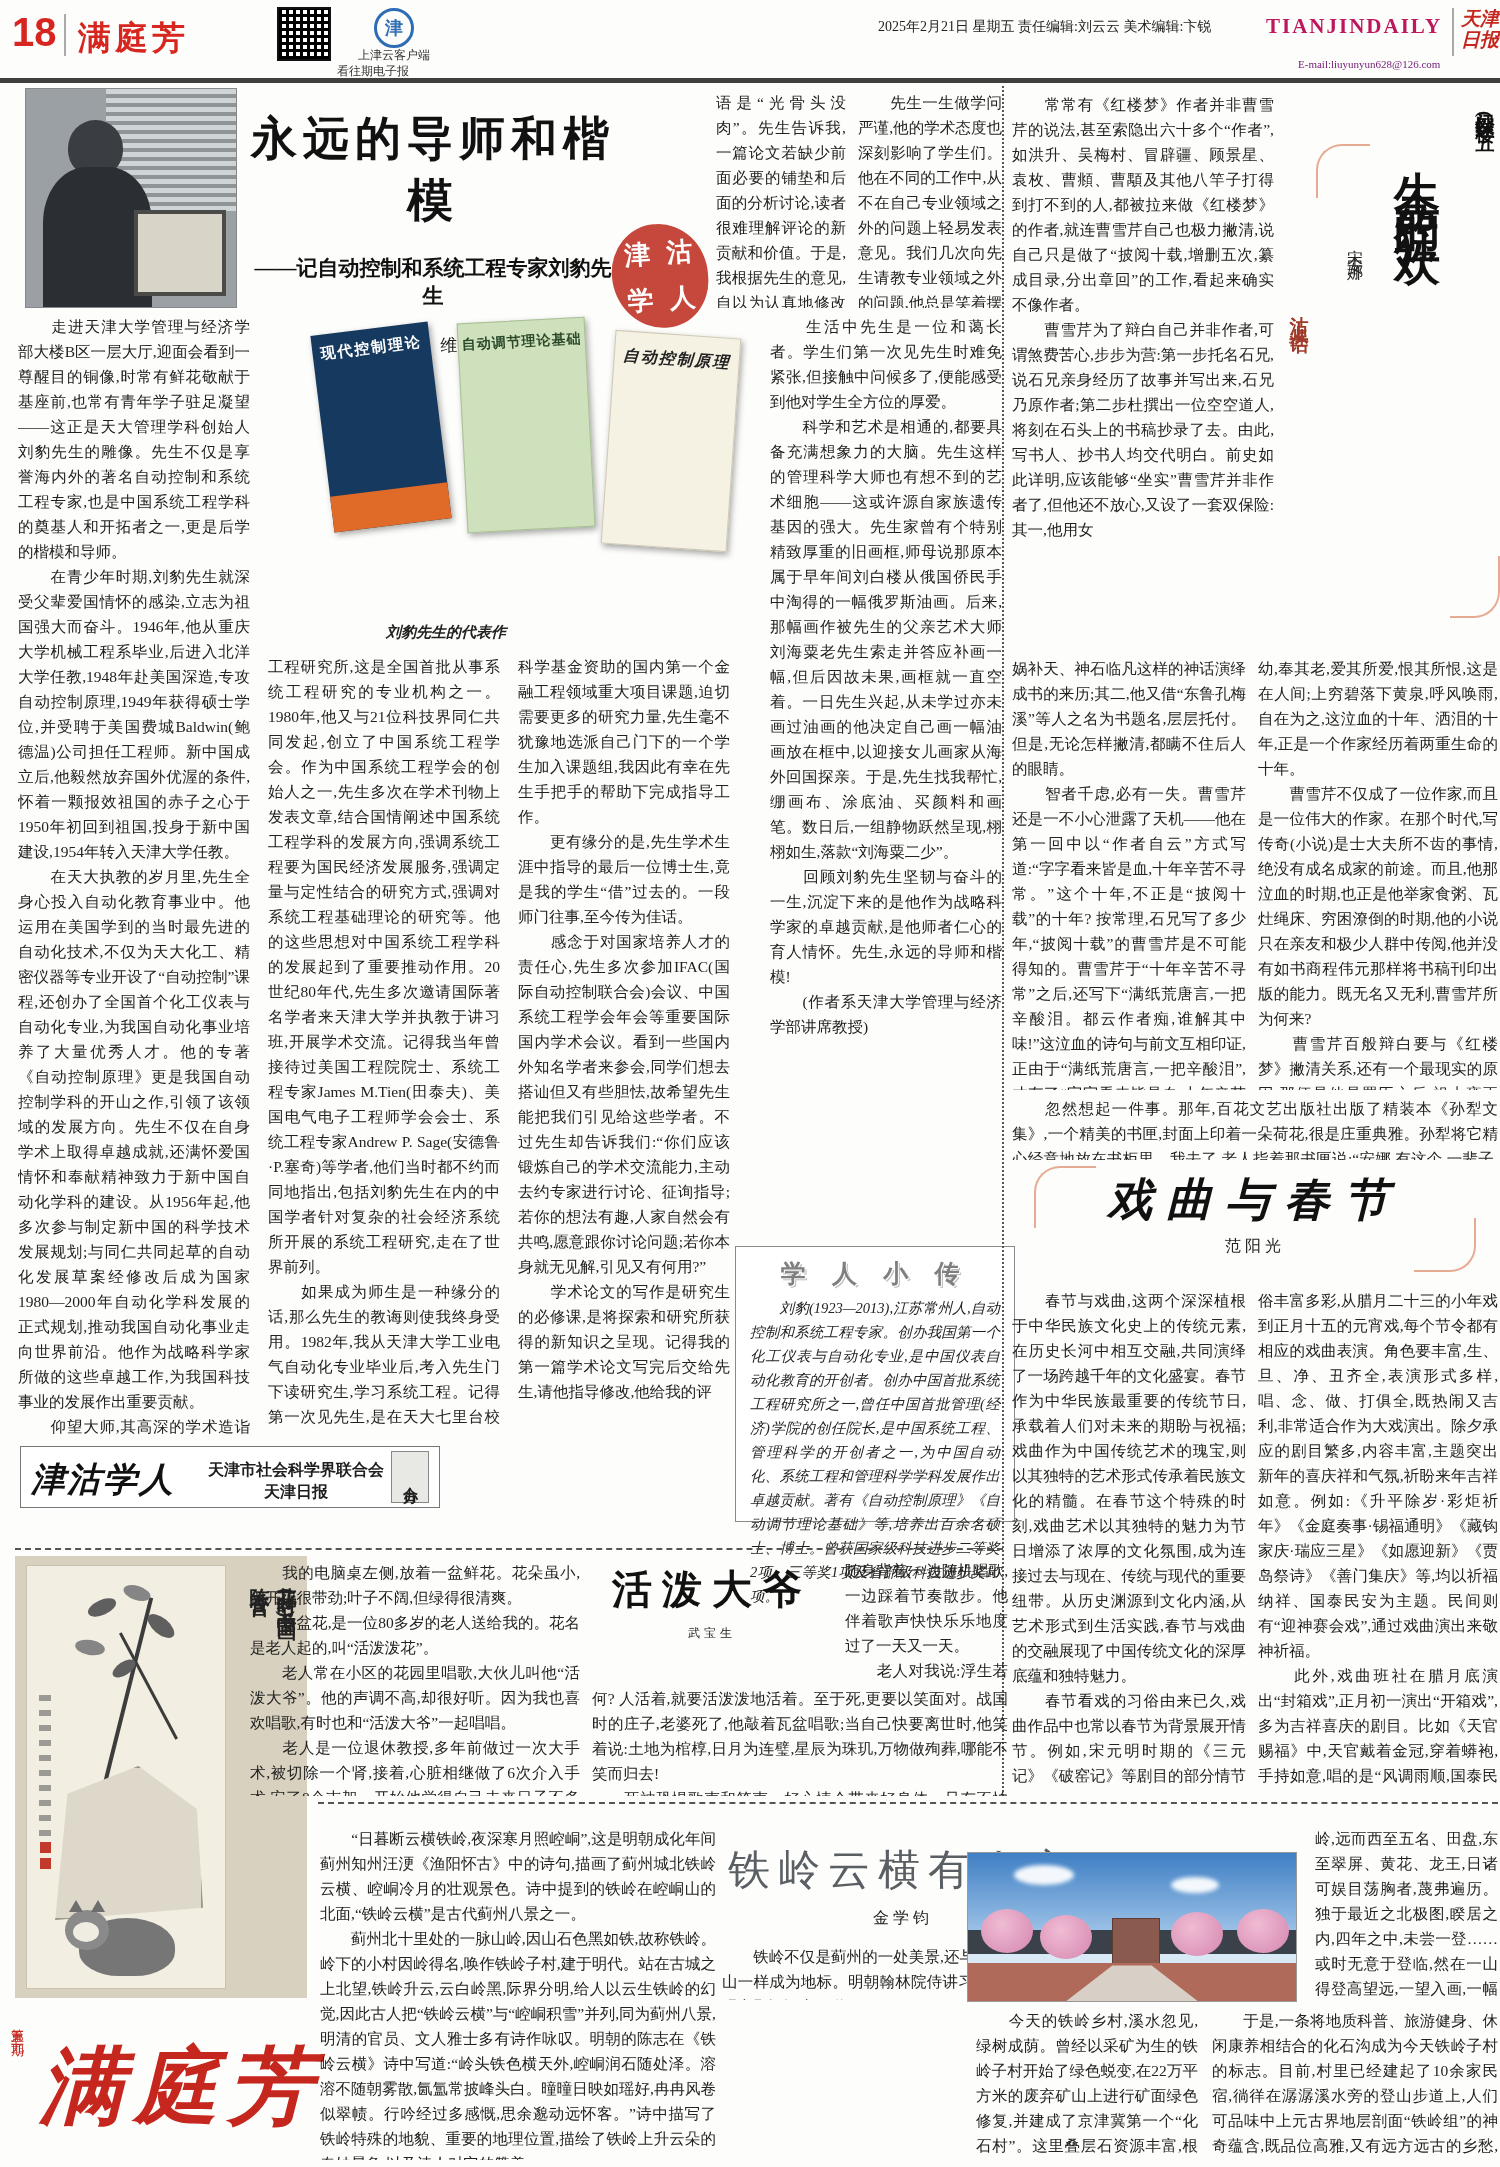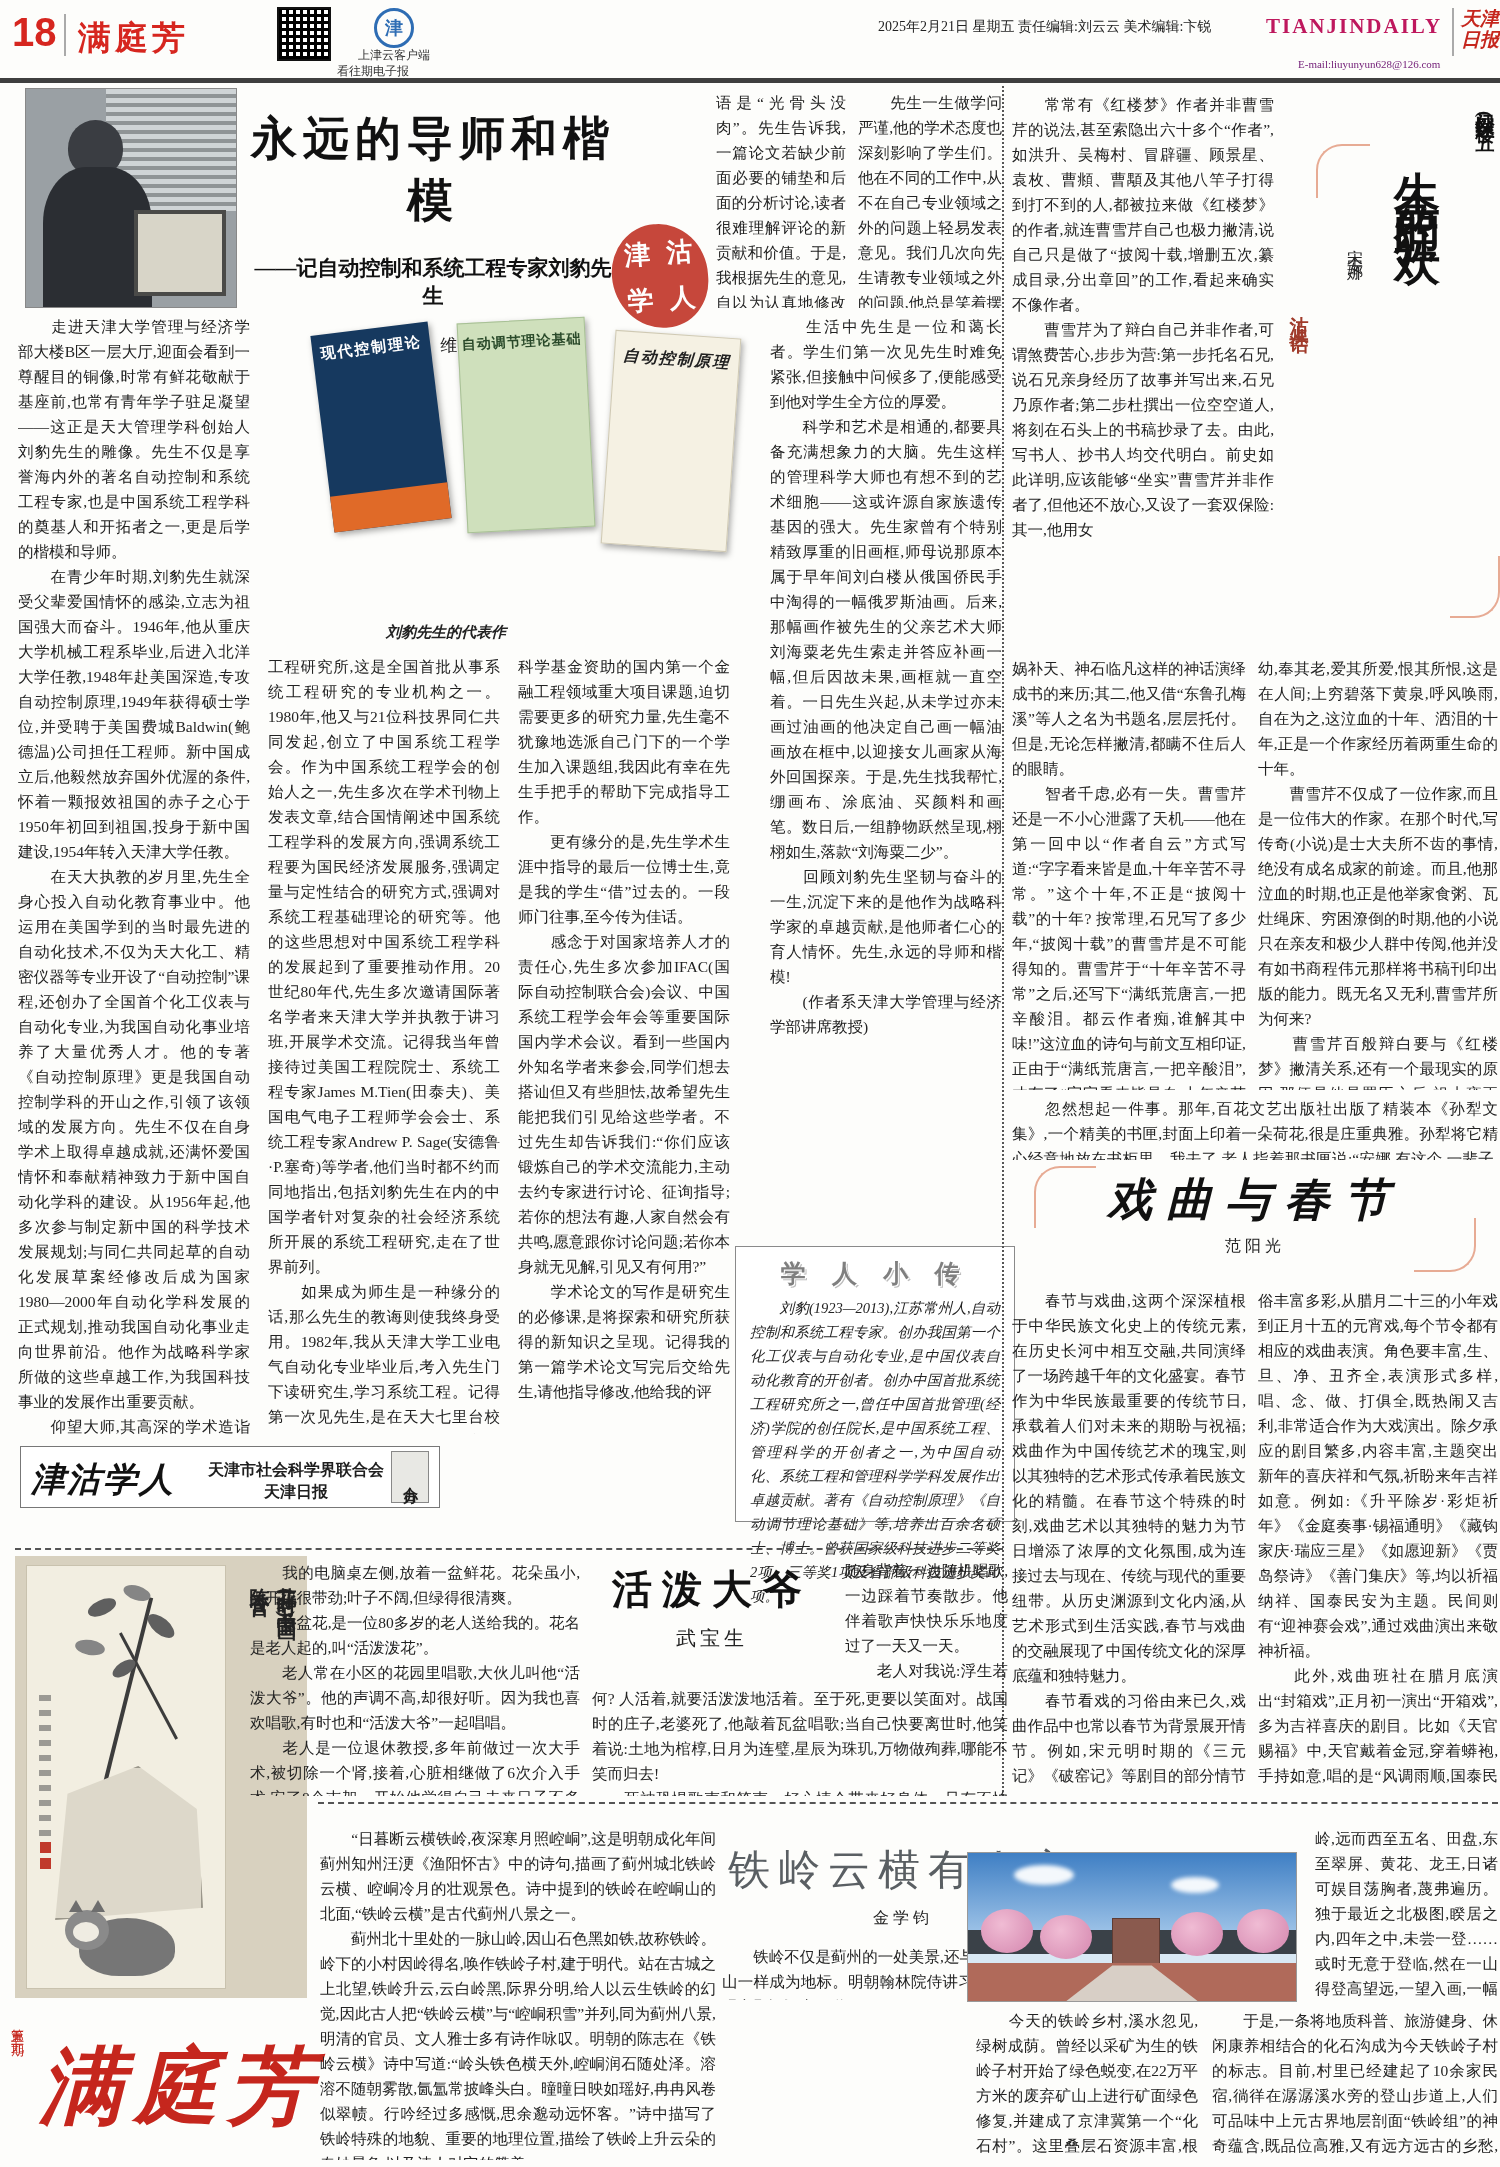--- a/index.html
+++ b/index.html
@@ -66,21 +66,21 @@
   .hl-title{font-size:46px;font-weight:900;letter-spacing:18px;color:#111;}
   .hl-author{font-size:16px;letter-spacing:8px;color:#222;}
   .hl-label{font-size:19px;font-weight:bold;letter-spacing:6px;color:#a03a2a;}
   .corner-tl{border-top:2px solid #e7ab94;border-left:2px solid #e7ab94;border-top-left-radius:26px;}
   .corner-br{border-bottom:2px solid #e7ab94;border-right:2px solid #e7ab94;border-bottom-right-radius:26px;}
   
   .op-title{font-size:45px;font-weight:900;font-style:italic;letter-spacing:14px;color:#111;text-align:center;}
   .op-author{font-size:16px;letter-spacing:4px;color:#222;text-align:center;}
   
   .hp-title{font-size:40px;font-weight:900;letter-spacing:10px;color:#111;text-align:center;}
-  .hp-author{font-size:20px;letter-spacing:4px;text-align:center;color:#222;}
+  .hp-author{font-size:12px;letter-spacing:4px;text-align:center;color:#222;}
   
   .tl-title{font-size:42px;font-weight:400;letter-spacing:8px;color:#5a5f63;text-align:center;
             font-family:"Liberation Sans",sans-serif;}
   .tl-author{font-size:16px;letter-spacing:4px;text-align:center;color:#222;}
   .vphoto{overflow:hidden;border:1px solid #999;background:linear-gradient(#3f7fc4 0%,#9fc4e8 55%,#d8e8f4 65%);}
   .vp-cloud{position:absolute;background:#f4f8fc;border-radius:50%;filter:blur(2px);}
   .vp-build{position:absolute;left:0;top:52%;width:100%;height:16%;background:#3a4148;}
   .vp-tree{position:absolute;width:52px;height:44px;border-radius:50%;
            background:radial-gradient(circle at 40% 35%,#f0bcd4,#d486ae);}
   .vp-mon{position:absolute;left:44%;top:44%;width:14%;height:30%;background:#8a5a4e;border:1px solid #5e3c34;}

